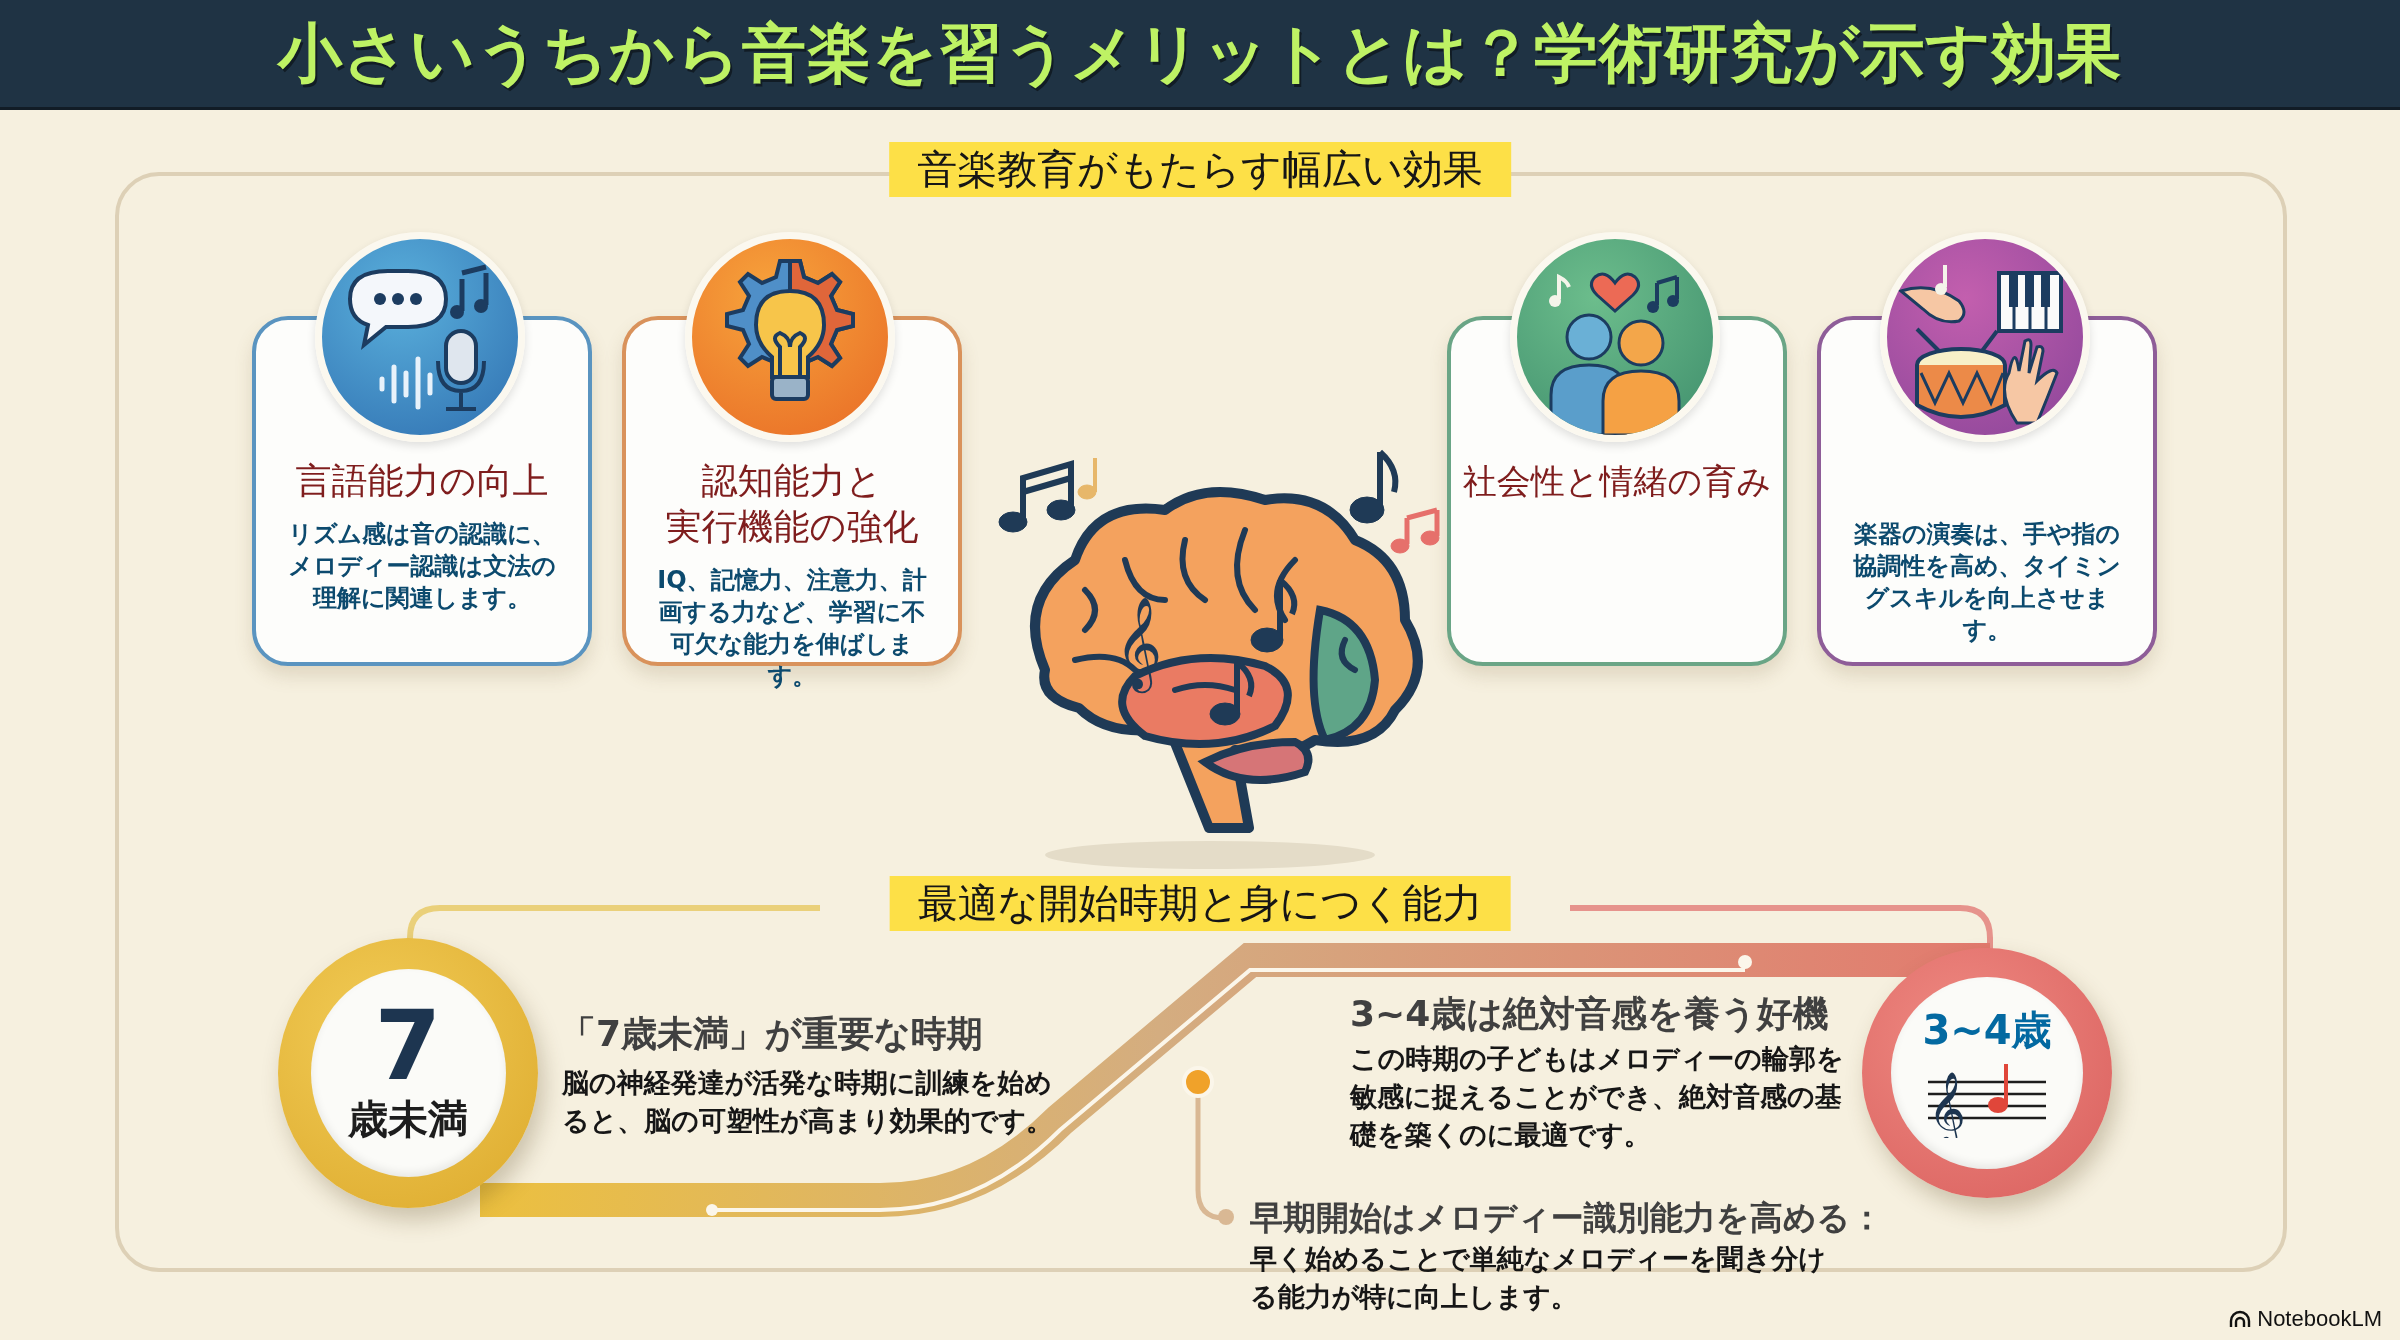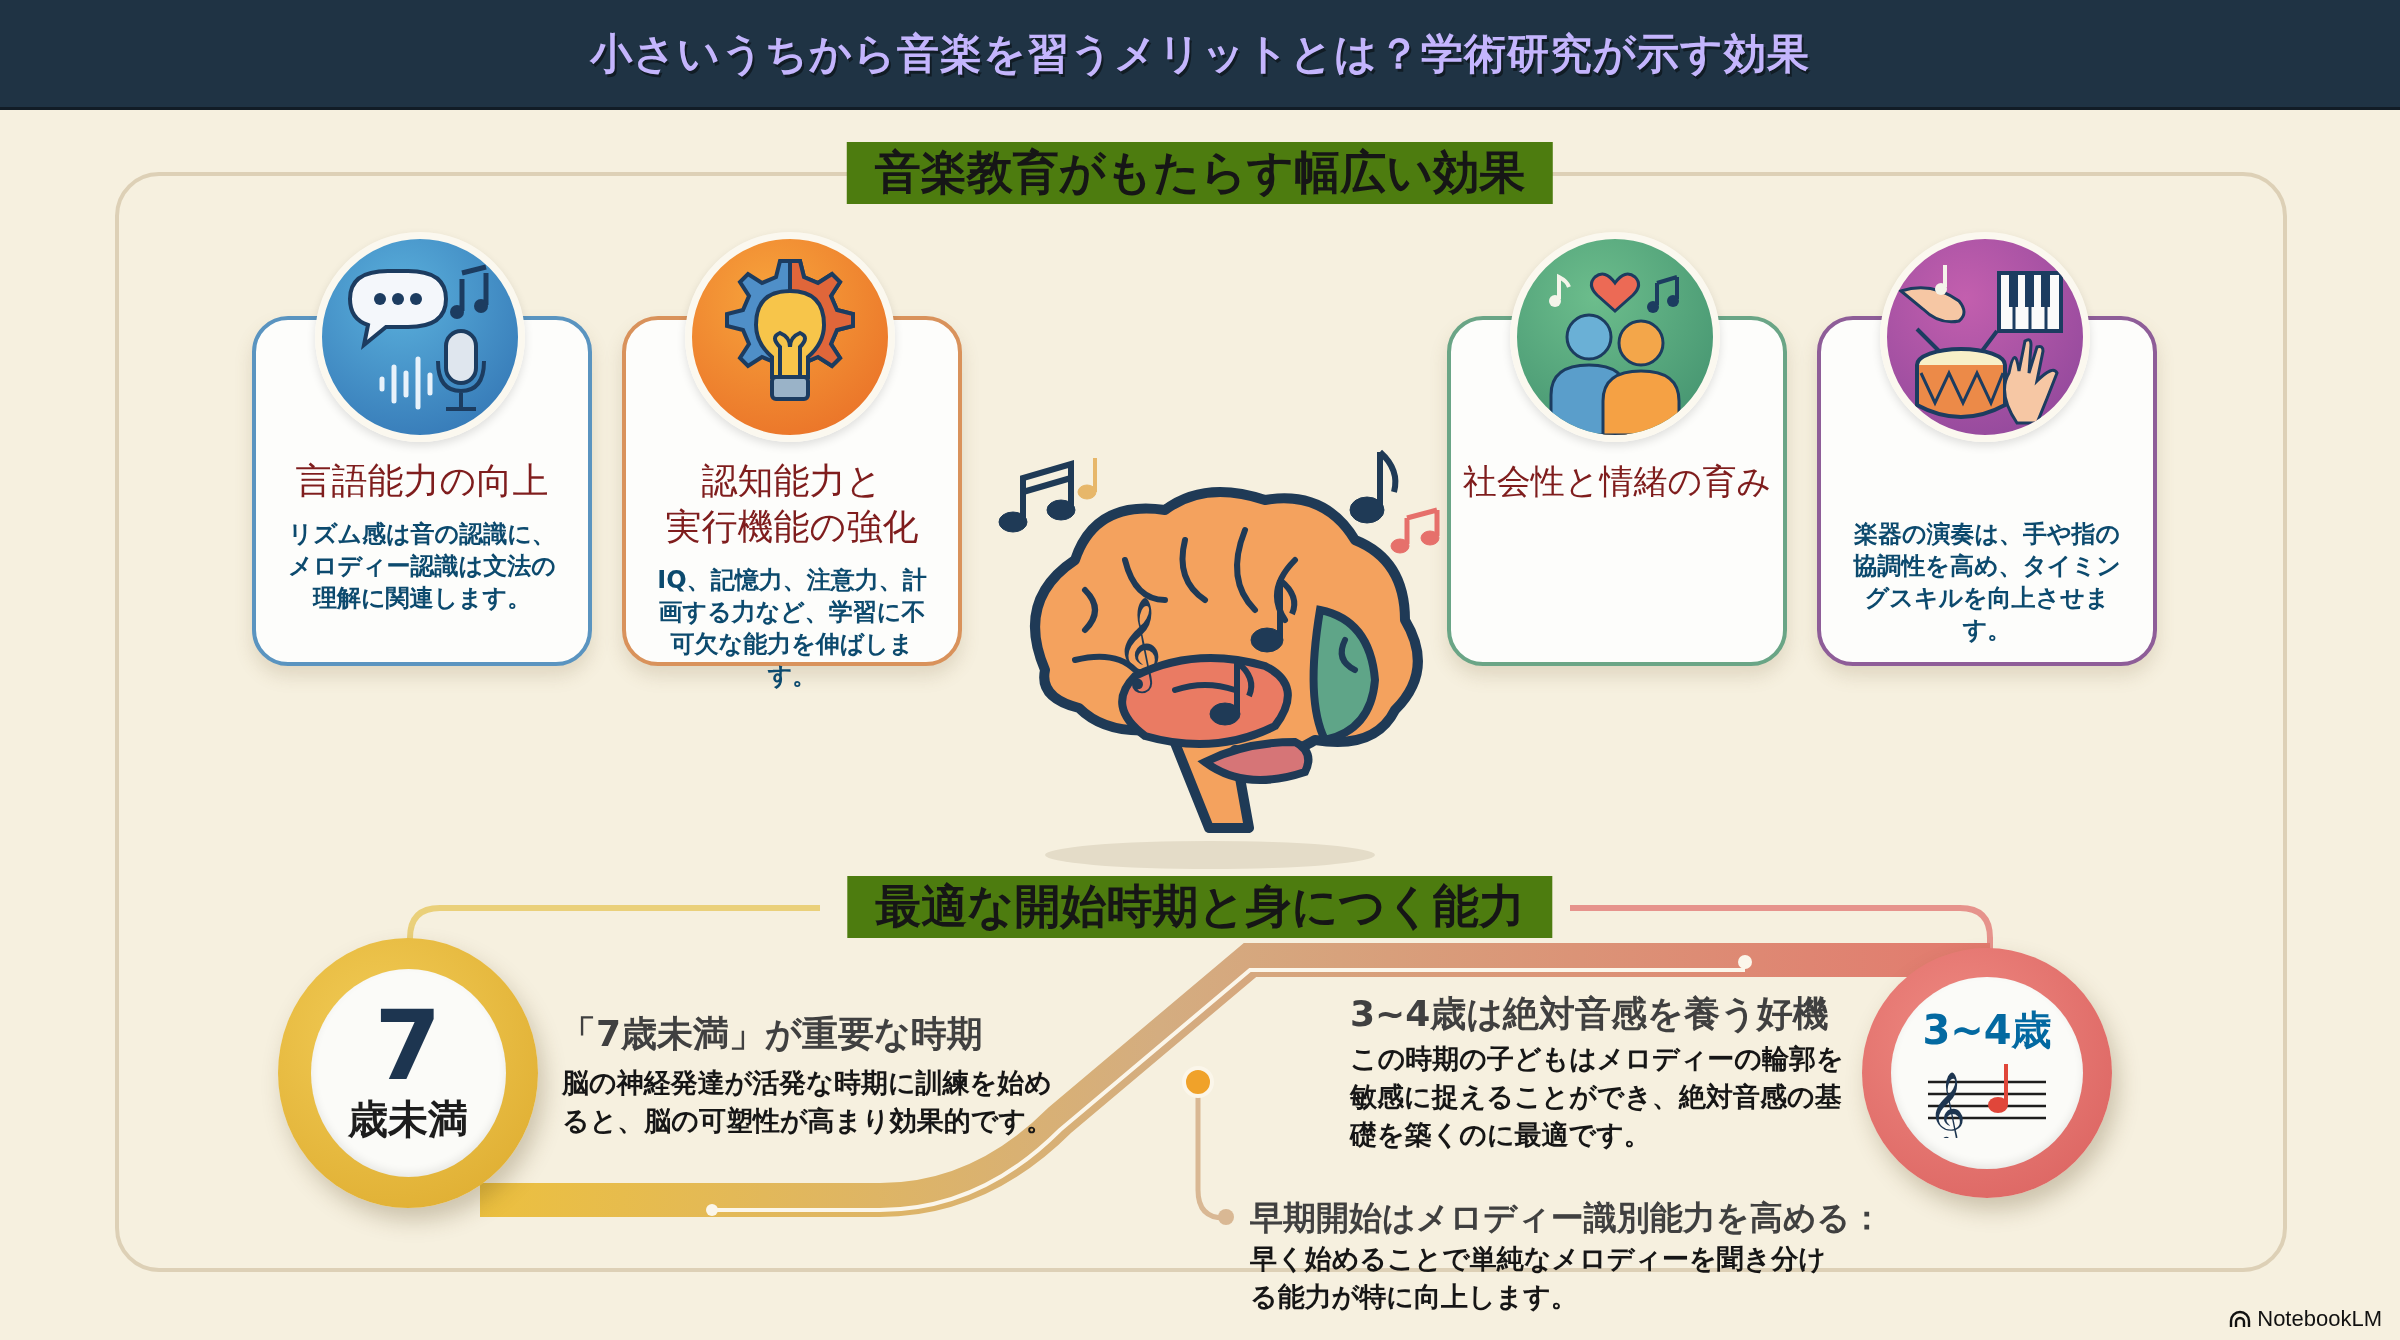--- a/index.html
+++ b/index.html
@@ -10,31 +10,31 @@
     font-family: "DejaVu Sans", "Liberation Sans", sans-serif;
     color: #1d1d1d;
   }
   .title-bar {
     position: absolute; left: 0; top: 0; width: 2400px; height: 110px;
     background: #1f3344;
     border-bottom: 3px solid #111c26;
     display: flex; align-items: center; justify-content: center;
   }
   .title-bar h1 {
-    color: #c4b5fd; font-size: 42px; font-weight: bold; letter-spacing: 1px;
+    color: #bef264; font-size: 64px; font-weight: bold; letter-spacing: 1px;
     text-shadow: 2px 3px 0 rgba(0,0,0,0.45);
   }
   .frame {
     position: absolute; left: 115px; top: 172px; width: 2172px; height: 1100px;
     border: 4px solid #ddd0b6; border-radius: 44px;
   }
   .section-heading {
-    position: absolute; font-size: 46px; font-weight: bold; color: #161616;
+    position: absolute; font-size: 40px; font-weight: normal; color: #161616;
     white-space: nowrap; transform: translateX(-50%);
-    background: #4d7c0f; padding: 0 28px;
+    background: #fde047; padding: 0 28px;
   }
   .card {
     position: absolute; width: 340px; height: 350px; top: 316px;
     background: #fdfdfb; border-radius: 36px; border: 4px solid;
     box-shadow: 0 10px 18px rgba(120,100,60,0.18);
     text-align: center;
   }
   .card .card-title {
     position: absolute; left: 0; right: 0; top: 138px;
     font-size: 36px; font-weight: normal; line-height: 46px; color: #7f1d1d;

